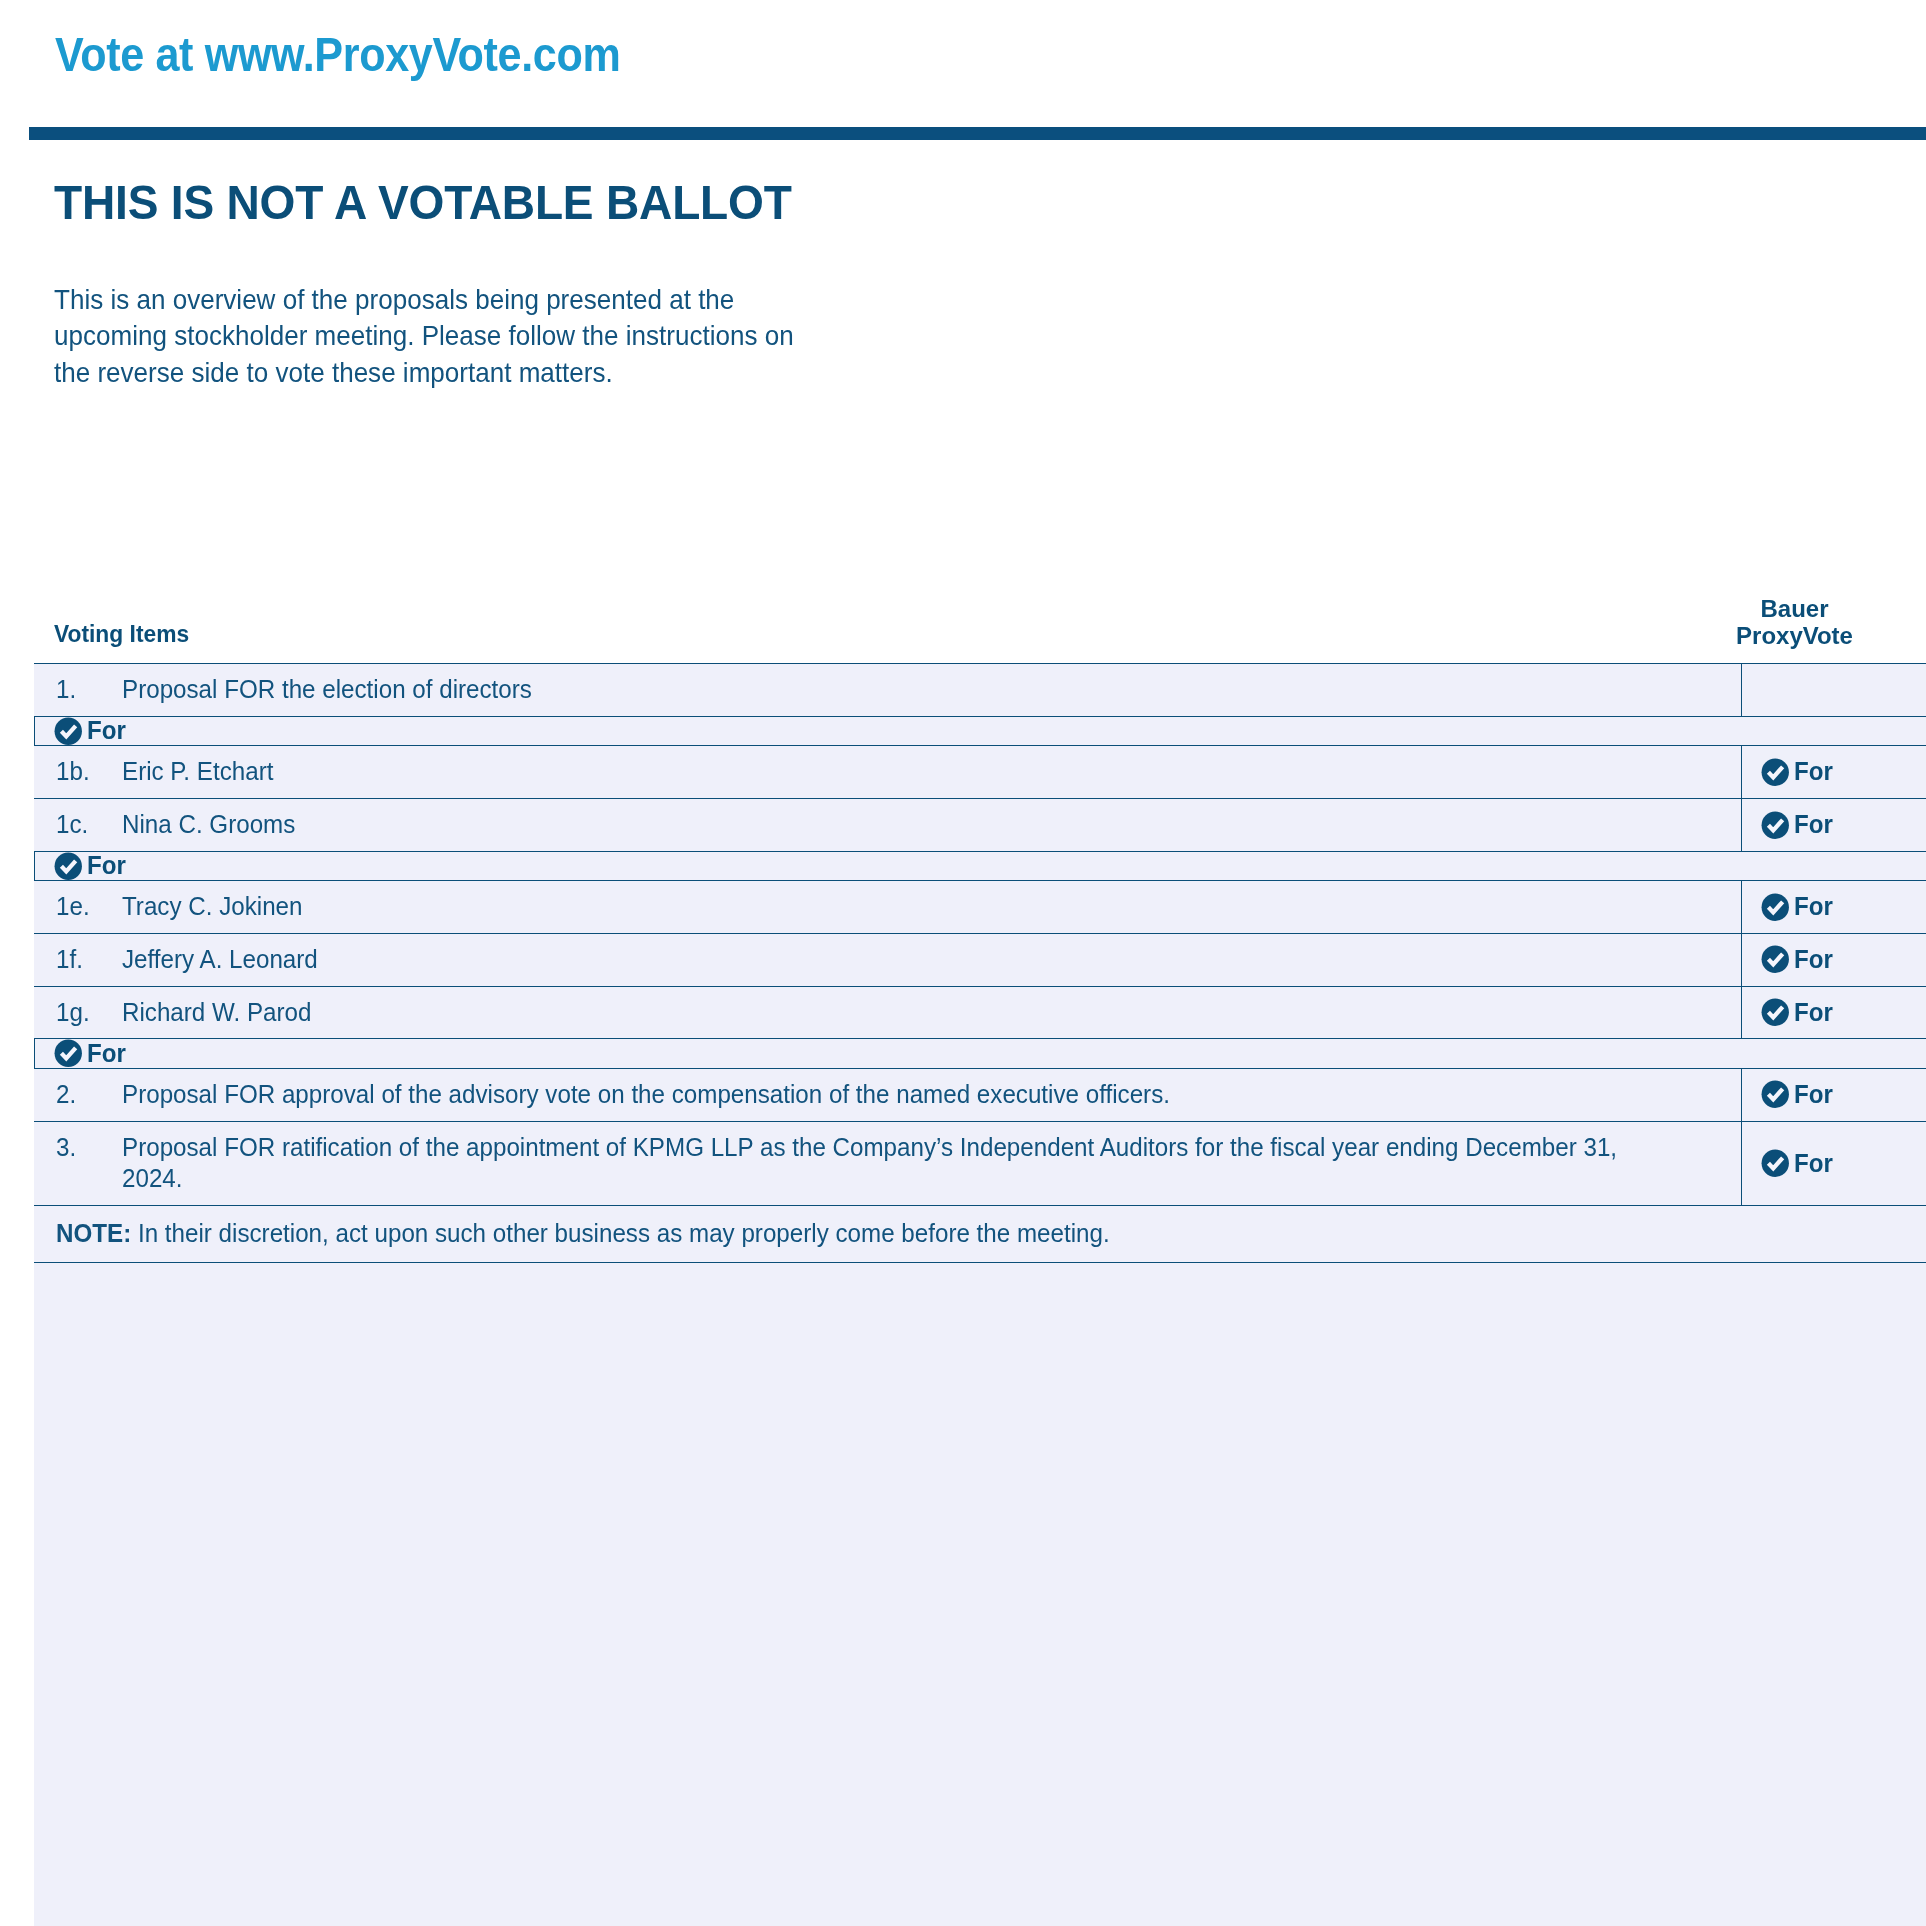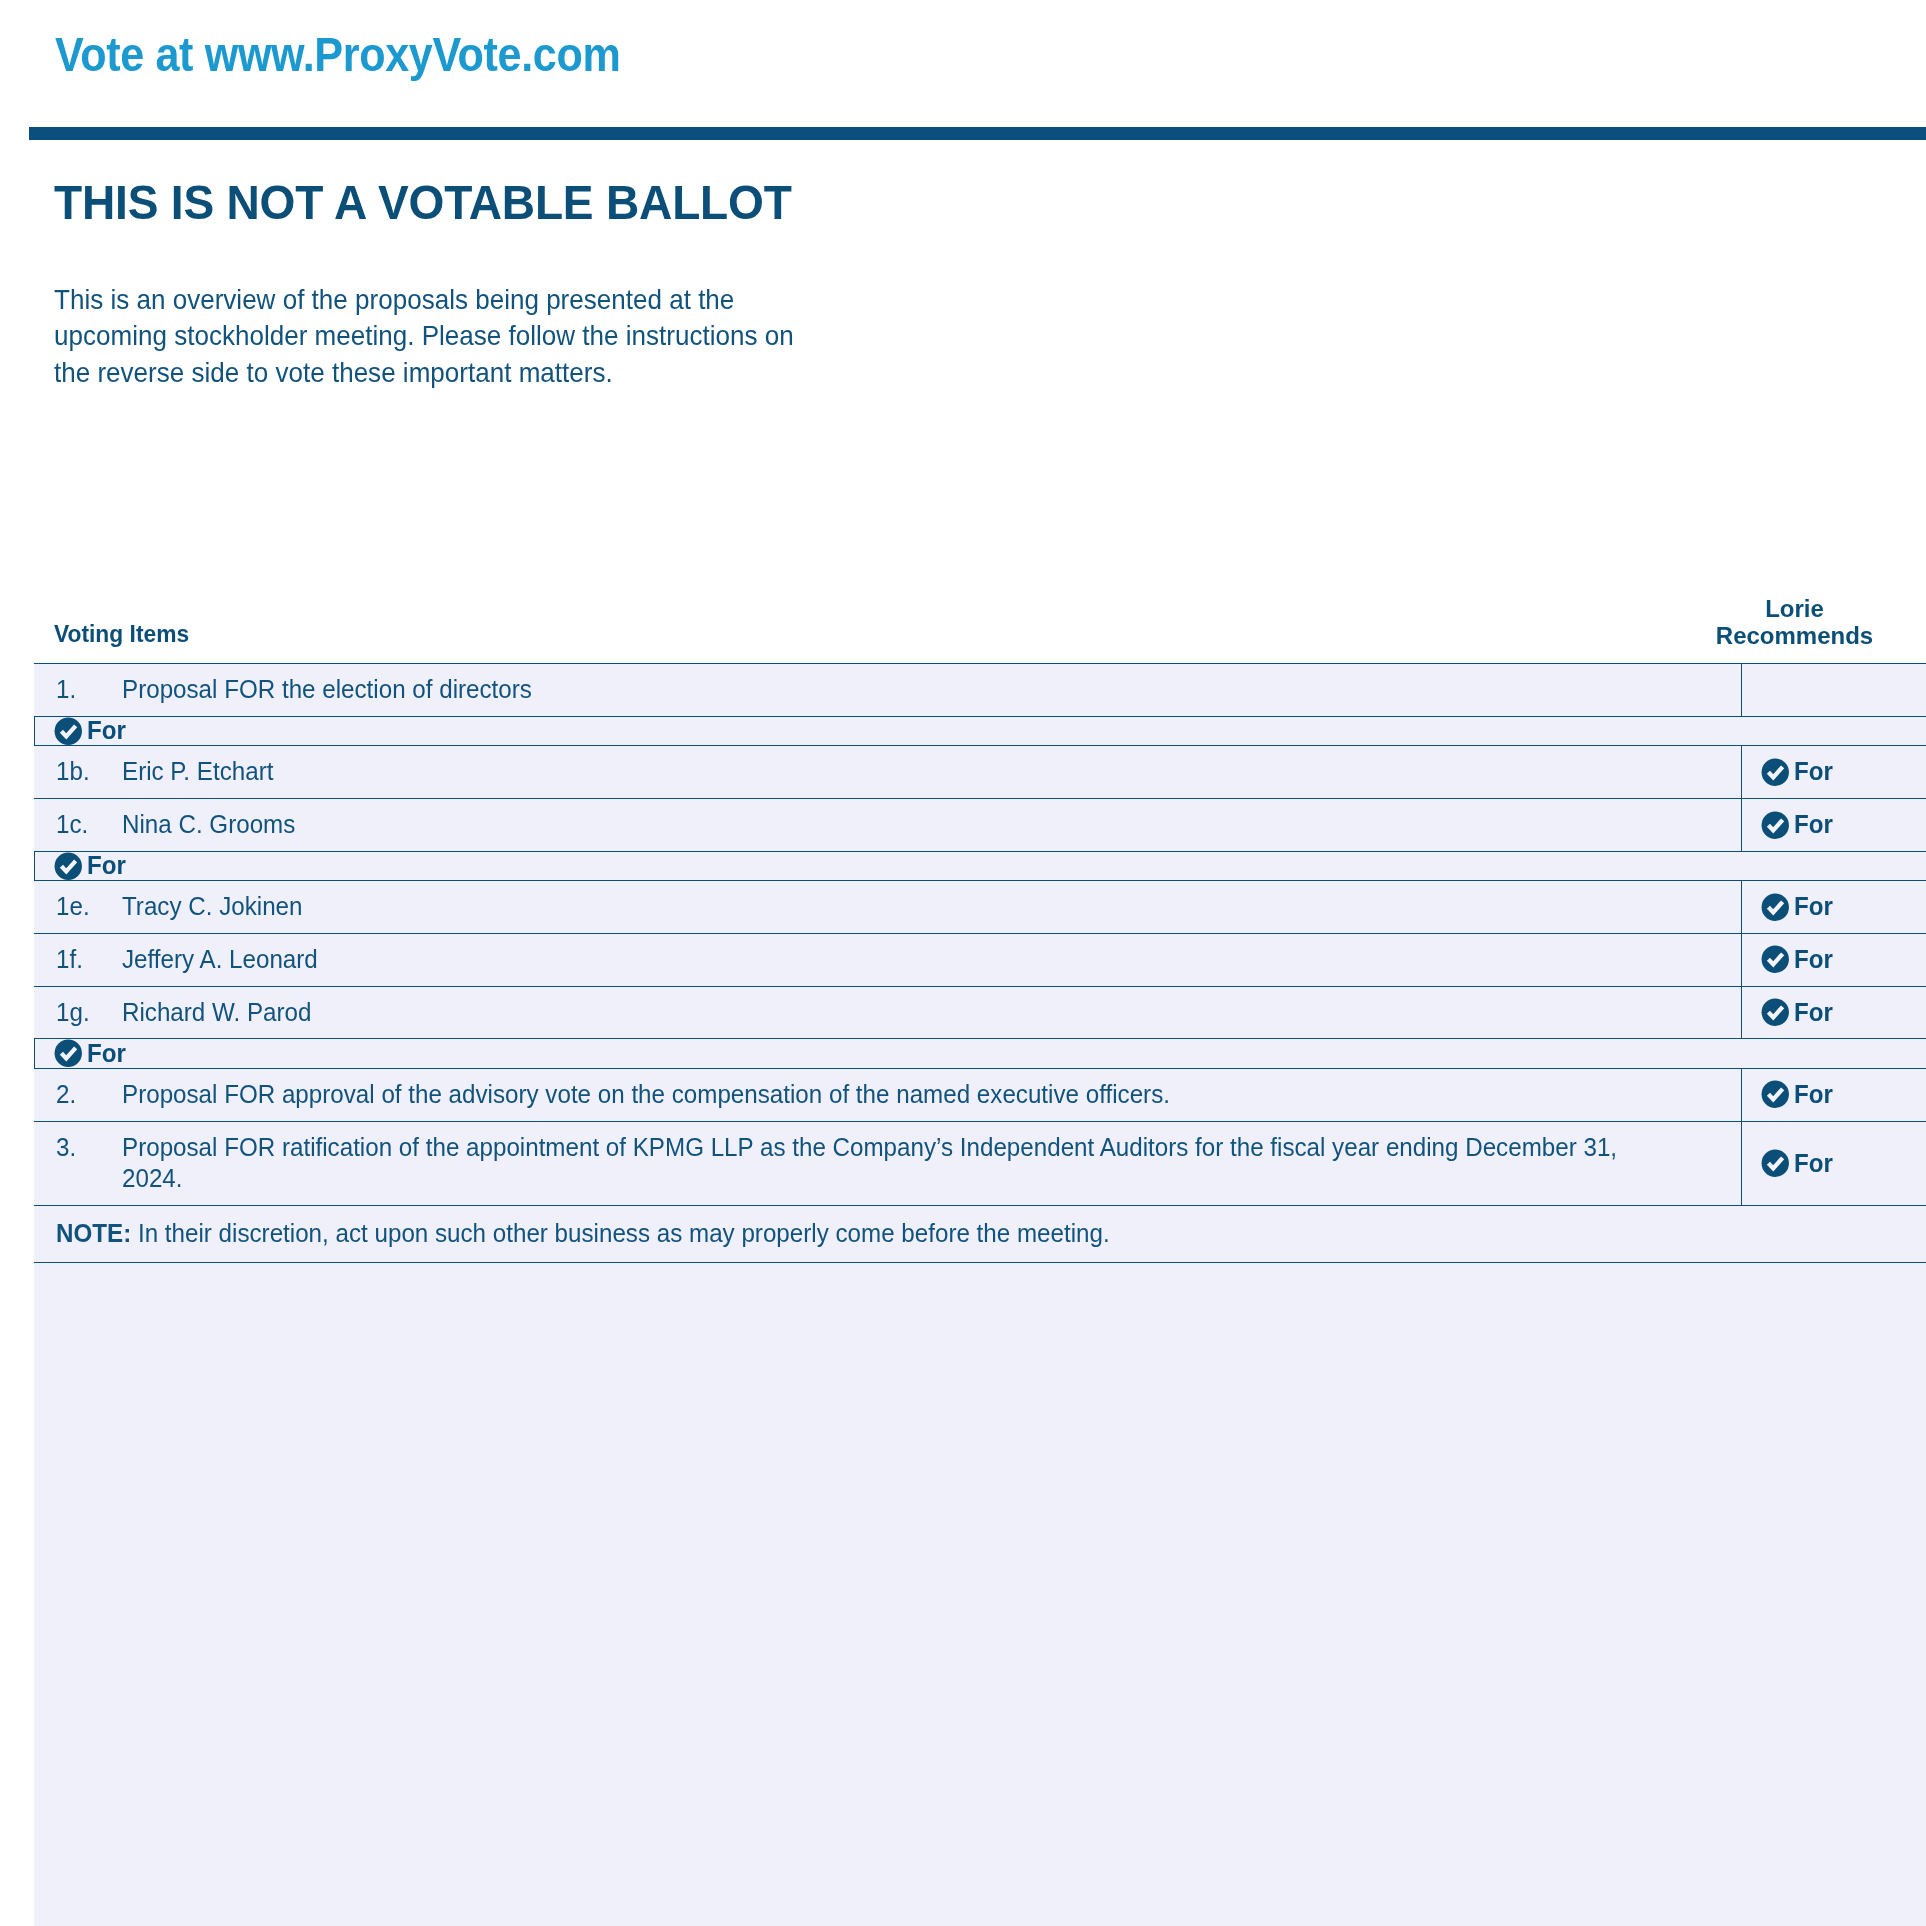--- a/index.html
+++ b/index.html
@@ -222,22 +222,22 @@
 
   <div class="doc-intro">
     <div>This is an overview of the proposals being presented at the</div>
     <div>upcoming stockholder meeting. Please follow the instructions on</div>
     <div>the reverse side to vote these important matters.</div>
   </div>
 
   <div class="table-head">
     <div class="th-voting-items">Voting Items</div>
     <div class="th-board">
-      <div>Lorie</div>
-      <div>Recommends</div>
+      <div>Bauer</div>
+      <div>ProxyVote</div>
     </div>
   </div>
 
   <div class="vote-table" id="vote-table">
       <div class="vt-row first">
         <div class="vt-item">
           <div class="vt-num">1.</div>
           <div class="vt-text">Proposal FOR the election of directors</div>
         </div>
         <div class="vt-rec blank"></div>

